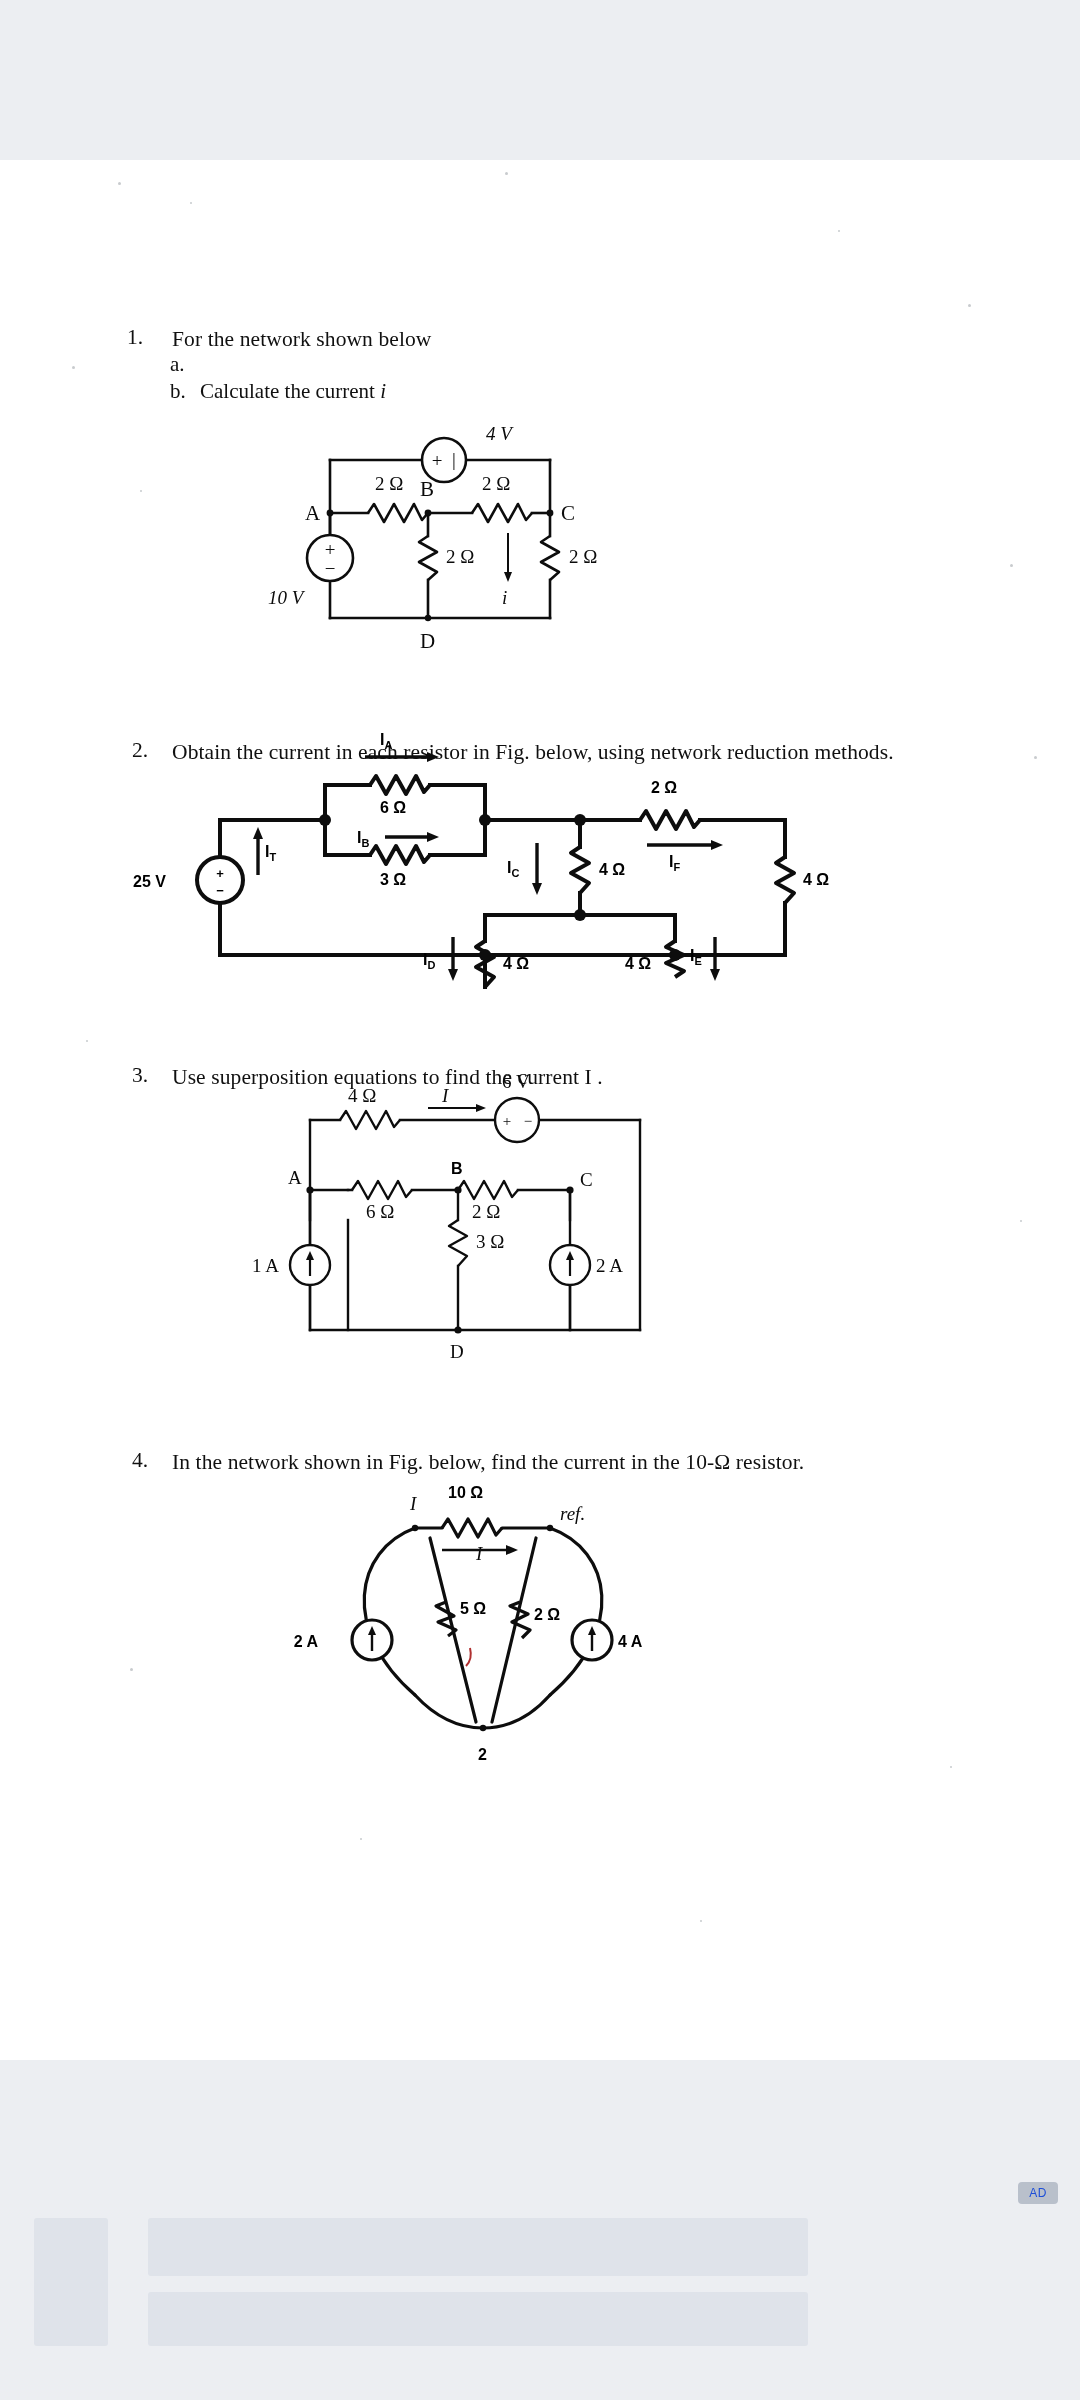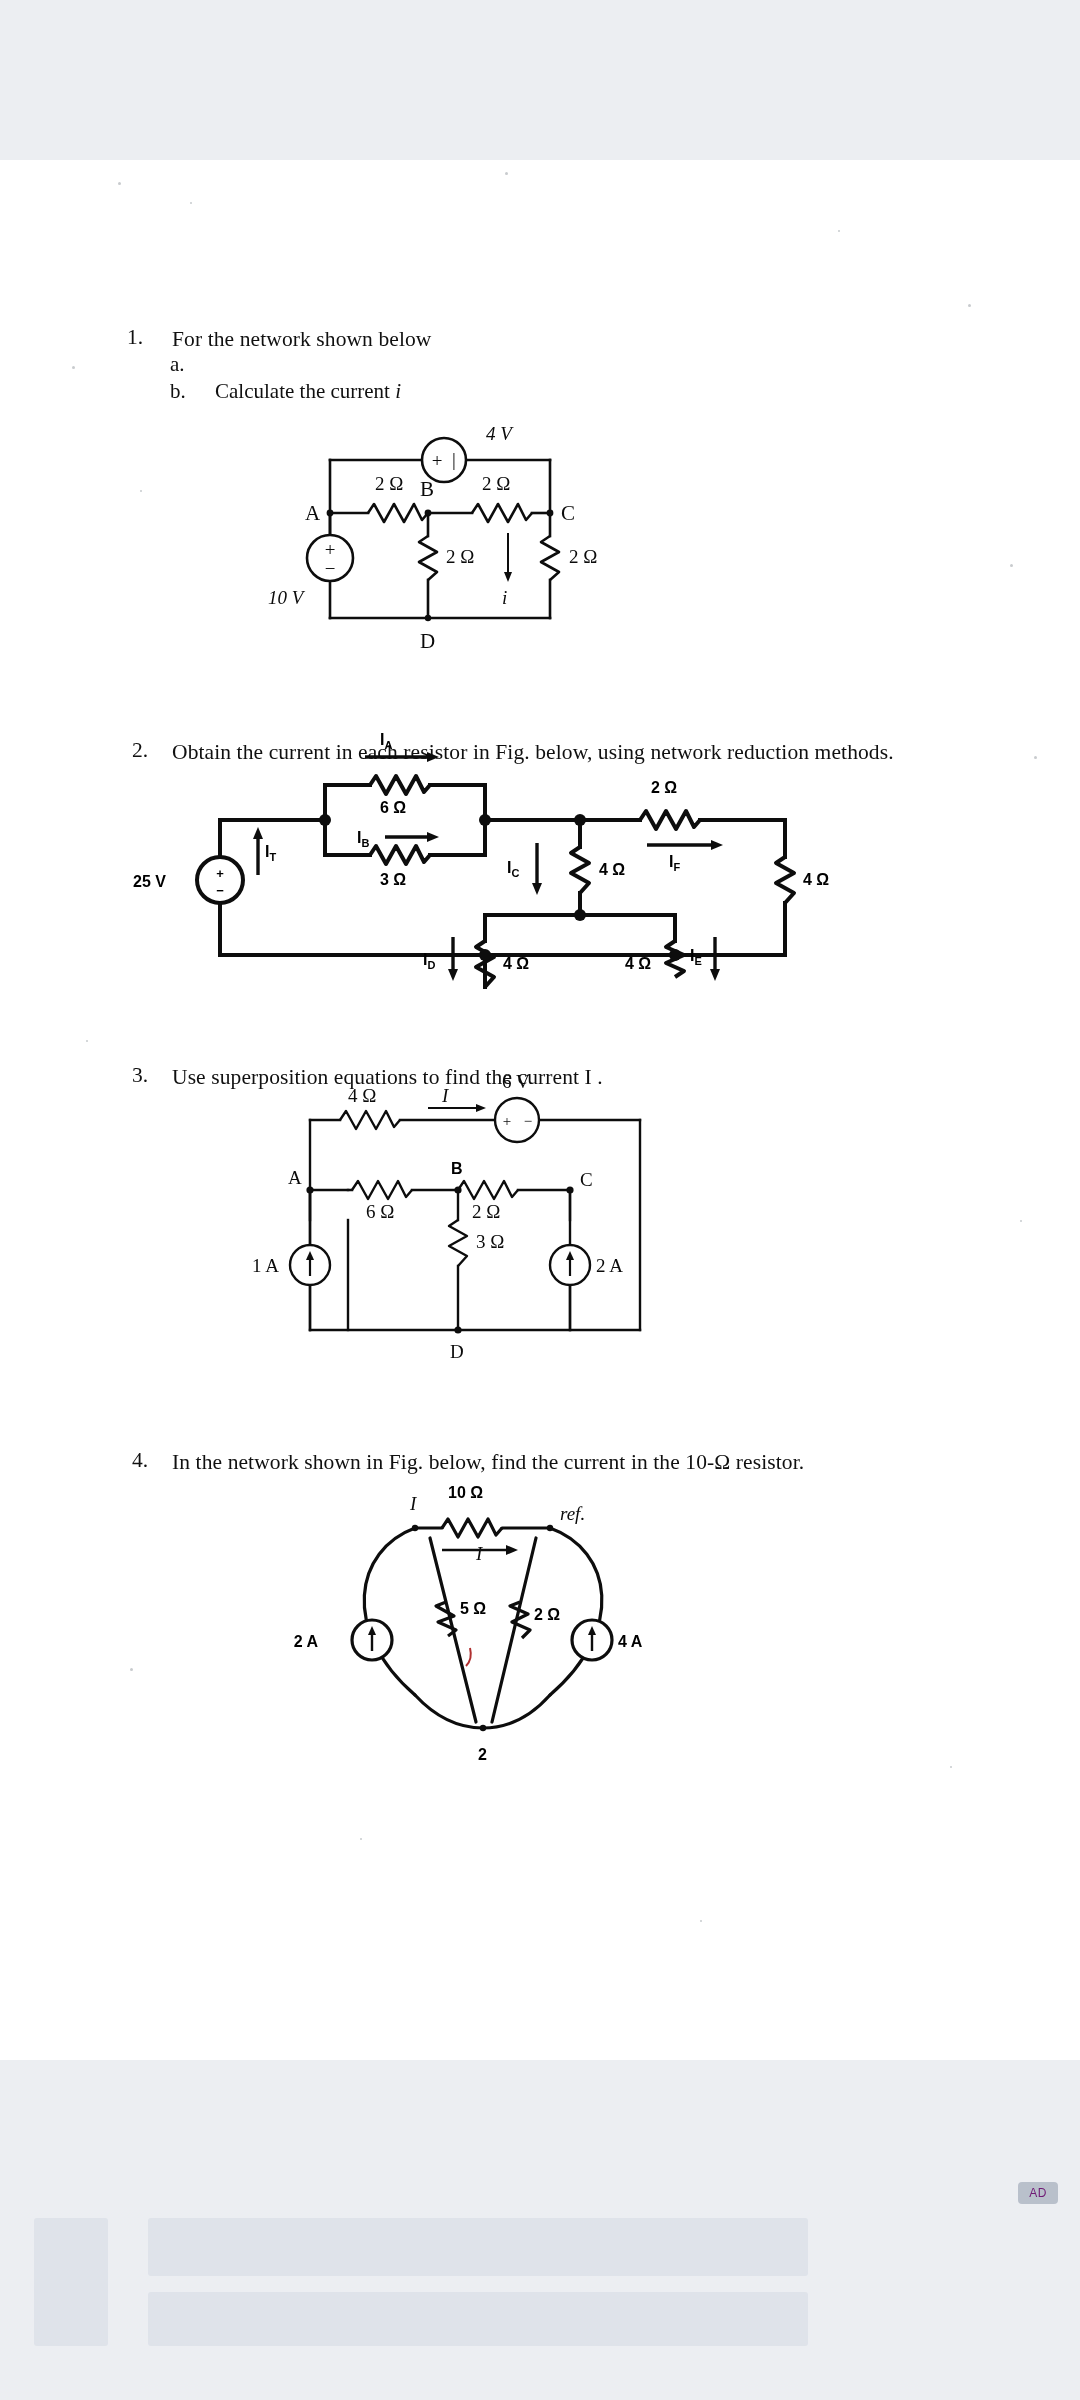--- a/index.html
+++ b/index.html
@@ -63,21 +63,21 @@
   .lbl-i { font-family: "Liberation Serif", serif; font-size: 19px; fill: #0b0b0b; font-style: italic; }
   .lbl-b { font-family: "Liberation Sans", sans-serif; font-weight: bold; font-size: 16px; fill: #000; }
   .lbl-bs{ font-family: "Liberation Sans", sans-serif; font-weight: bold; font-size: 13px; fill: #000; }
   .lbl-sm{ font-family: "Liberation Serif", serif; font-size: 15px; fill: #0b0b0b; }
   .lbl-node { font-family: "Liberation Serif", serif; font-size: 21px; fill: #0b0b0b; }
 
   
   .ad-badge {
     position: absolute; right: 22px; top: 2182px;
     width: 40px; height: 22px; border-radius: 4px;
-    background: #b9c0cb; color: #701a75;
+    background: #b9c0cb; color: #1d4ed8;
     font-family: "Liberation Sans", sans-serif; font-size: 12px;
     display: flex; align-items: center; justify-content: center;
     letter-spacing: .5px;
   }
   .ad-block-a {
     position: absolute; left: 34px; top: 2218px;
     width: 74px; height: 128px; background: #dfe3ea; border-radius: 3px;
   }
   .ad-block-b {
     position: absolute; left: 148px; top: 2218px;
@@ -113,21 +113,21 @@
       <div class="speck" style="left:950px;top:1606px;width:2px;height:2px"></div>
       <div class="speck" style="left:360px;top:1678px;width:2px;height:2px"></div>
       <div class="speck" style="left:700px;top:1760px;width:2px;height:2px"></div>
 
       <div class="q-num" style="left:127px;top:165px;">1.</div>
       <div class="q" style="left:172px;top:165px;">For the network shown below</div>
 
       <div class="q-sub" style="left:170px;top:192px;">a.</div>
 
       <div class="q-sub" style="left:170px;top:219px;">b.</div>
-      <div class="q-sub" style="left:215px;top:219px;">Calculate the current <span class="ital">i</span></div>
+      <div class="q-sub" style="left:200px;top:219px;">Calculate the current <span class="ital">i</span></div>
 
       <div class="circ" style="left:250px;top:248px;">
         <svg width="480" height="240" viewBox="0 0 480 240">
           <g stroke="#0d0d0d" stroke-width="2.6" fill="none" stroke-linecap="square">
 
             <path d="M80,52 L80,148"></path>
 
             <path d="M80,52 L172,52"></path>
             <path d="M216,52 L300,52"></path>
 

